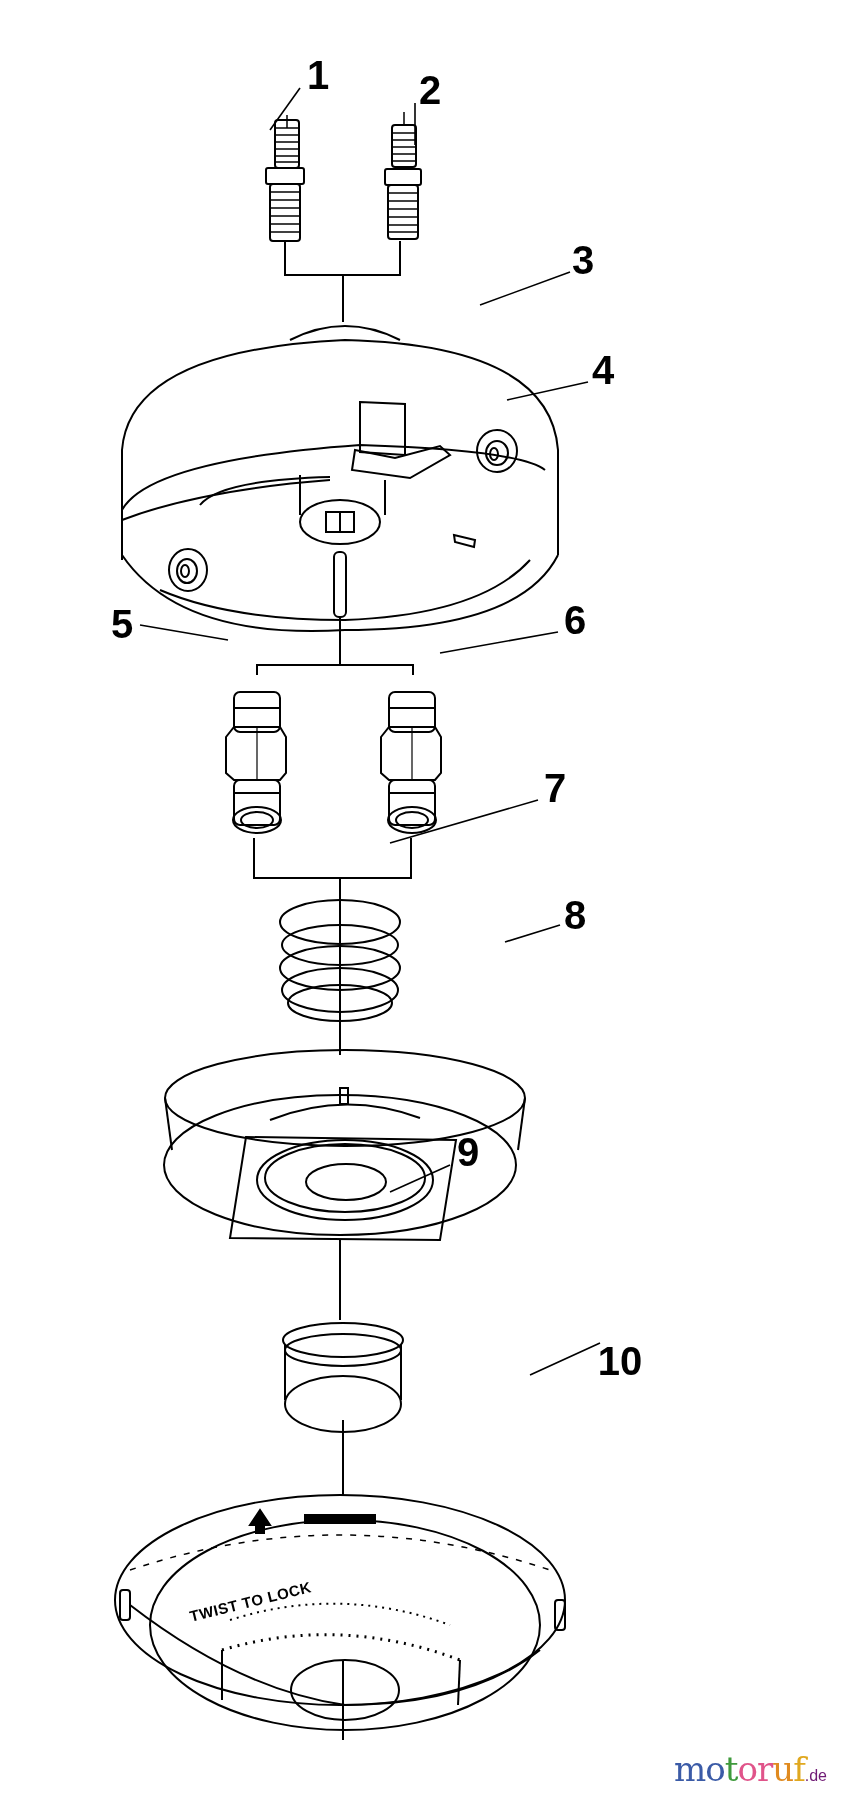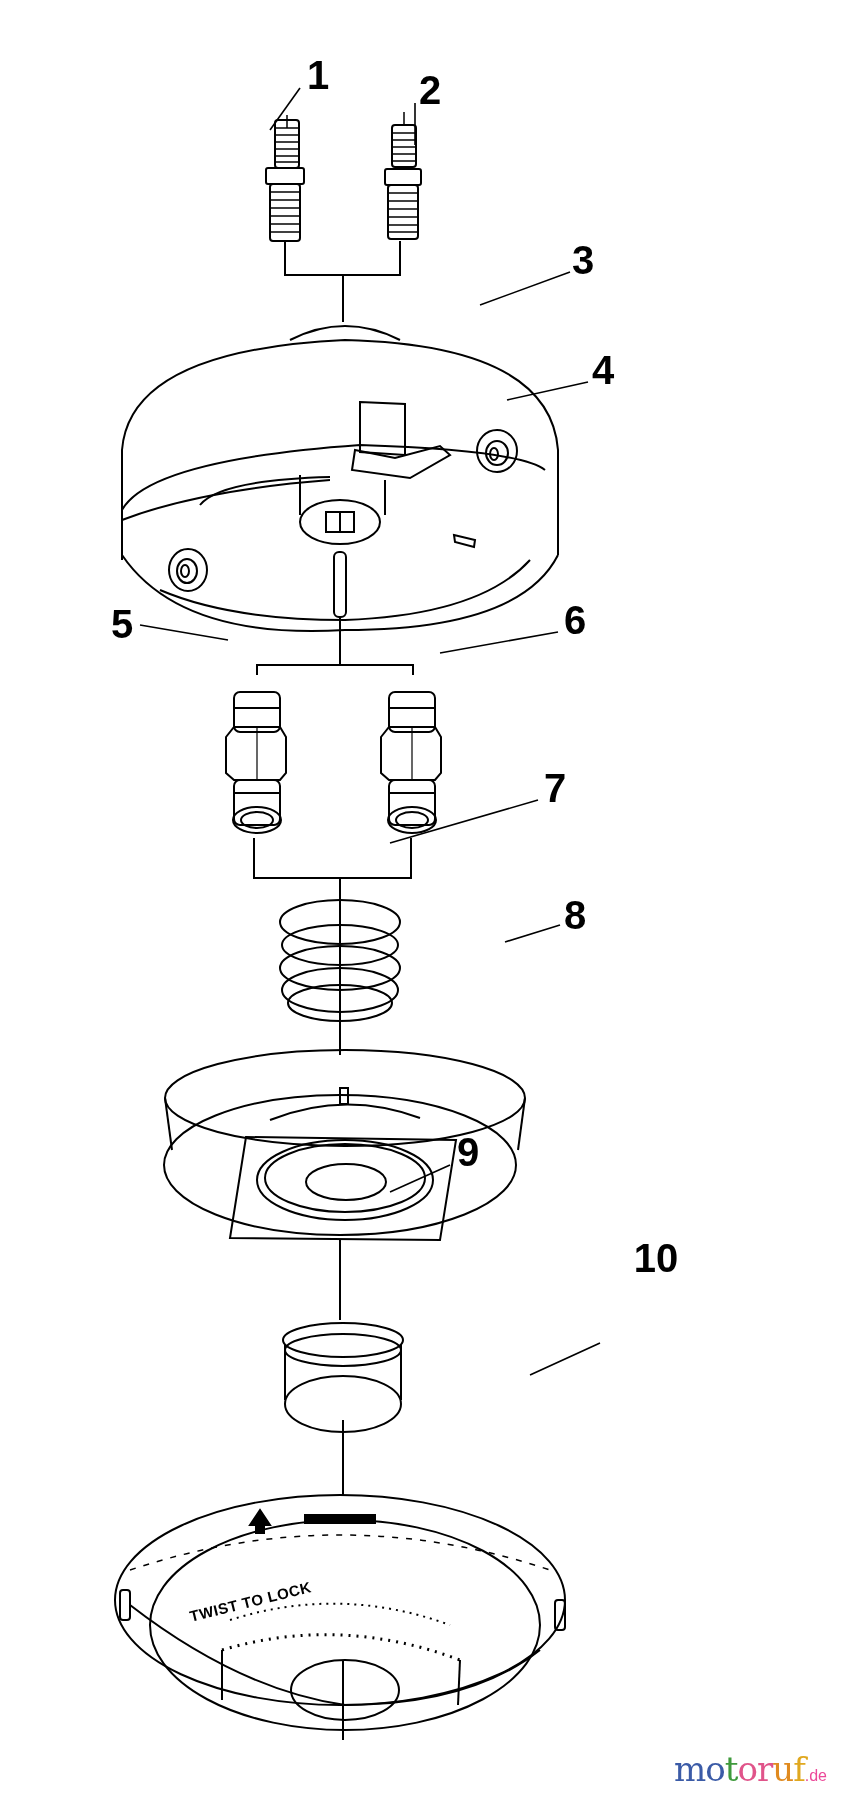--- a/index.html
+++ b/index.html
@@ -13,21 +13,21 @@
       position: absolute; font-family: "Liberation Sans", sans-serif; font-weight: bold;
       font-size: 15px; color: #000; letter-spacing: 0.5px;
       transform-origin: left center; transform: rotate(-14deg);
       left: 190px; top: 1608px; white-space: nowrap;
     }
     .brand {
       position: absolute; right: 14px; bottom: 14px; font-family: "DejaVu Serif", serif;
       font-size: 34px; letter-spacing: -1px; line-height: 1;
     }
     .brand span { display: inline-block; }
-    .brand .tld { font-size: 16px; color: #ec4899; font-family: "Liberation Sans", sans-serif; letter-spacing: 0; margin-top: 32px; }
+    .brand .tld { font-size: 16px; color: #701a75; font-family: "Liberation Sans", sans-serif; letter-spacing: 0; margin-top: 32px; }
   </style>
 </head>
 <body>
 
 <svg id="diagram" viewBox="0 0 841 1800" xmlns="http://www.w3.org/2000/svg" fill="none" stroke="#000" stroke-width="2">
 
   <g>
     <line x1="287" y1="115" x2="287" y2="128" stroke-width="1.5"></line>
     <rect x="275" y="120" width="24" height="48" rx="3"></rect>
     <g stroke-width="1.5">
@@ -196,19 +196,19 @@
 
 <div class="callout" style="left:318px;top:75px;">1</div>
 <div class="callout" style="left:430px;top:90px;">2</div>
 <div class="callout" style="left:583px;top:260px;">3</div>
 <div class="callout" style="left:603px;top:370px;">4</div>
 <div class="callout" style="left:122px;top:624px;">5</div>
 <div class="callout" style="left:575px;top:620px;">6</div>
 <div class="callout" style="left:555px;top:788px;">7</div>
 <div class="callout" style="left:575px;top:915px;">8</div>
 <div class="callout" style="left:468px;top:1152px;">9</div>
-<div class="callout" style="left:620px;top:1258px;margin-left:36px;">10</div>
+<div class="callout" style="left:620px;top:1361px;">10</div>
 
 <div class="stamp">TWIST TO LOCK</div>
 
 <div class="brand">
   <span style="color:#3b5ba7">m</span><span style="color:#3b5ba7">o</span><span style="color:#3f9a3c">t</span><span style="color:#e0548a">o</span><span style="color:#e0548a">r</span><span style="color:#e08a1f">u</span><span style="color:#e0a81f">f</span><span class="tld">.de</span>
 </div>
 
 </body></html>

